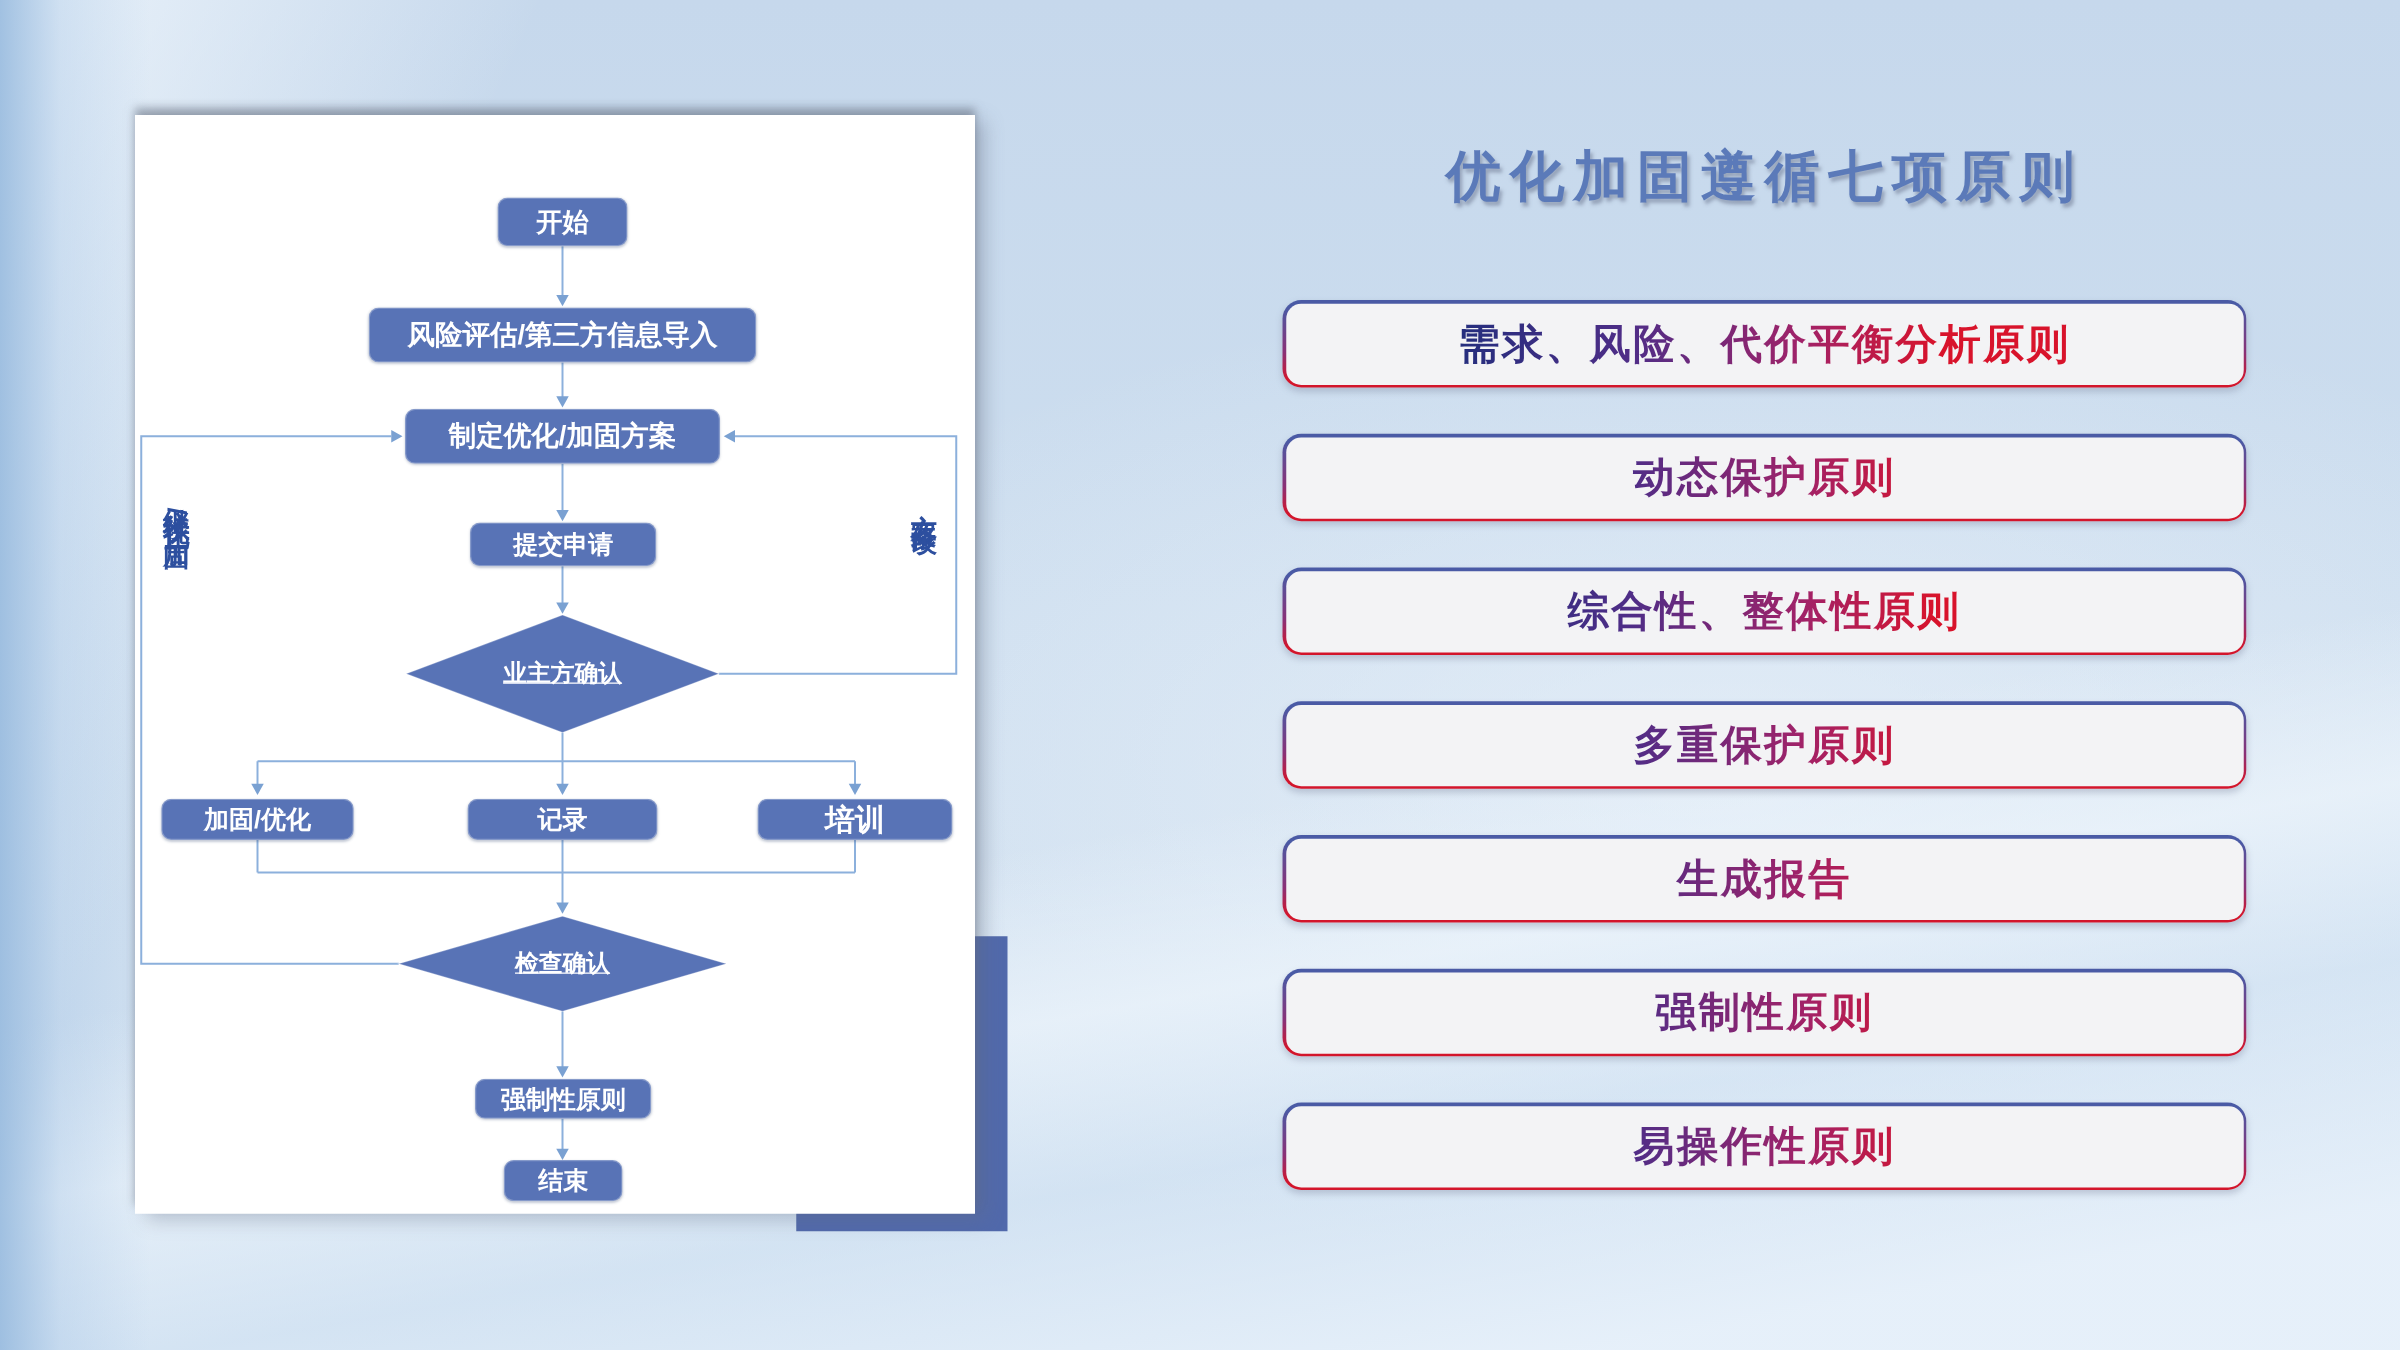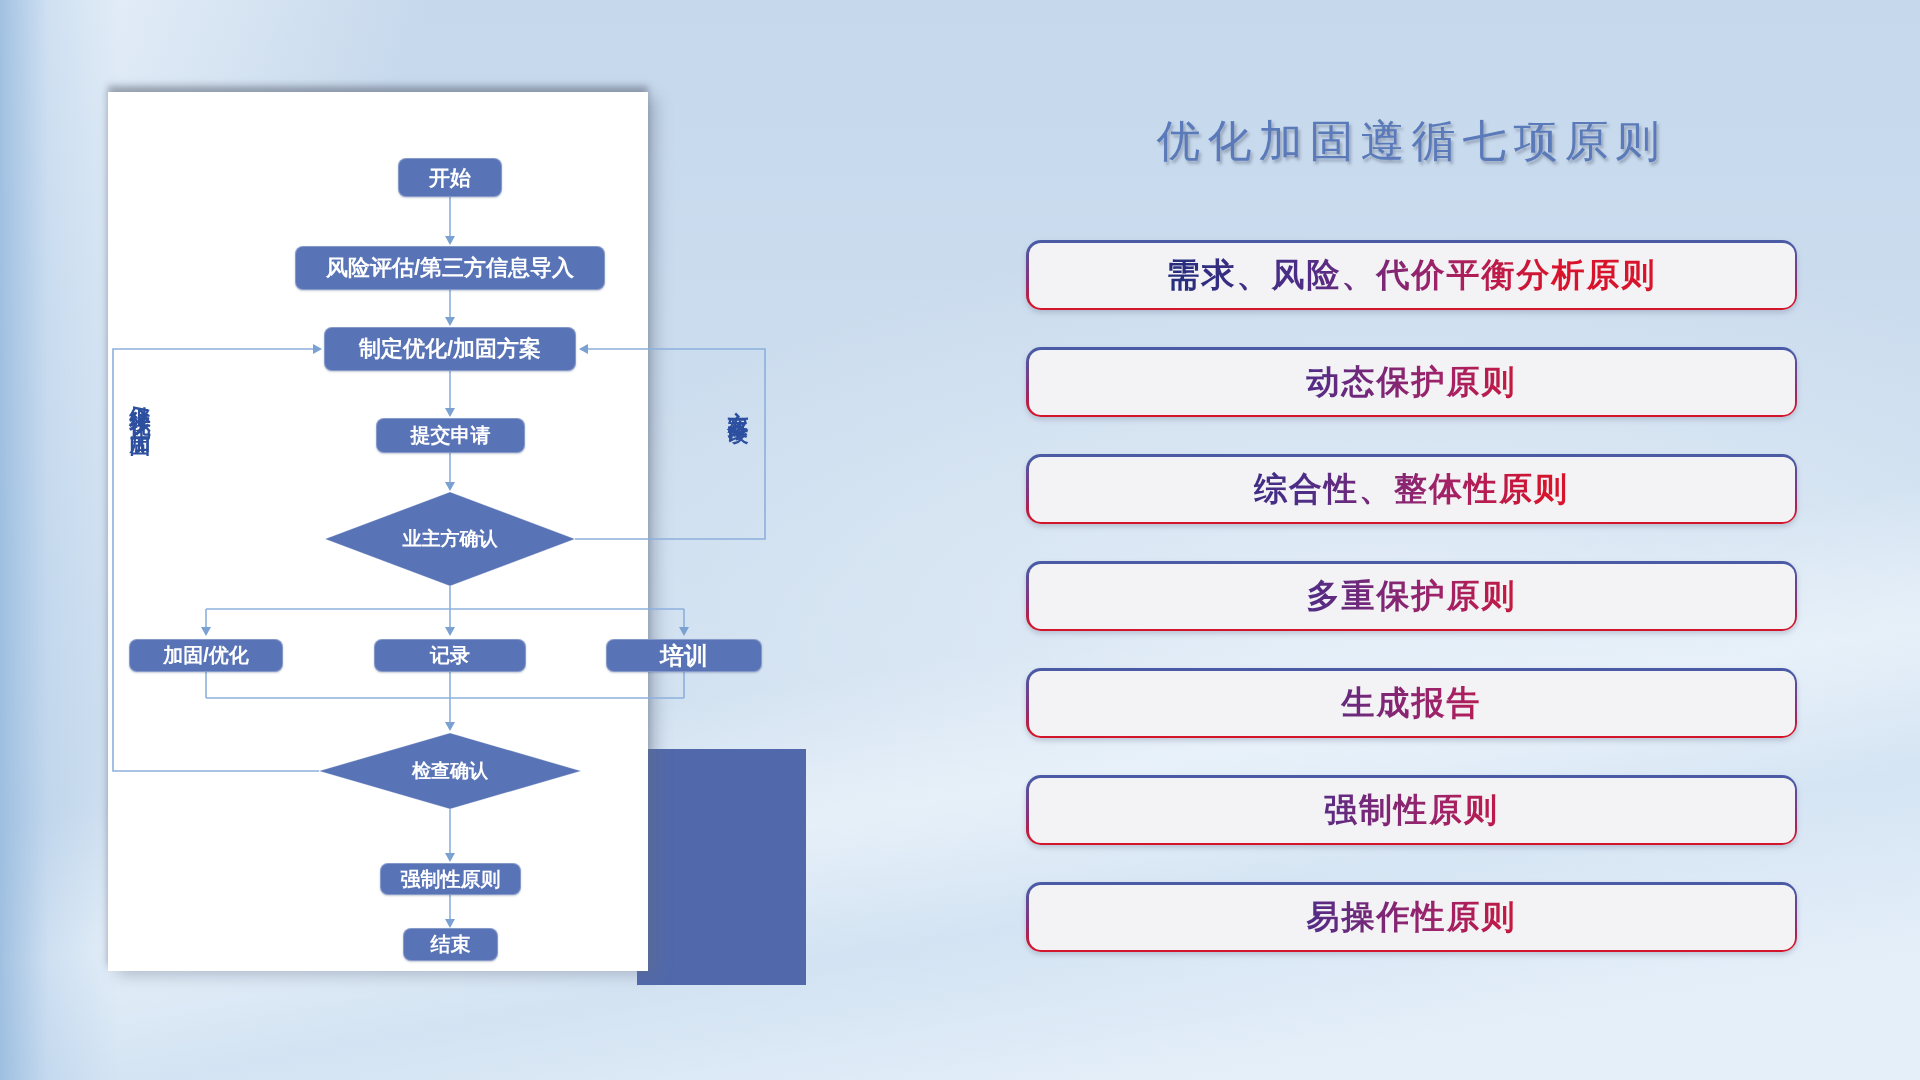--- a/index.html
+++ b/index.html
@@ -9,33 +9,33 @@
     background:
       linear-gradient(90deg, rgba(148,184,221,.85) 0px, rgba(168,198,230,.38) 48px, rgba(205,221,240,0) 120px),
       linear-gradient(115deg, rgba(242,248,253,.85) 0%, rgba(242,248,253,0) 18%),
       linear-gradient(170deg, rgba(255,255,255,0) 58%, rgba(236,244,251,.75) 68%, rgba(212,229,245,.45) 78%, rgba(233,242,251,.85) 92%),
       radial-gradient(ellipse at 72% 58%, rgba(240,246,252,.6), rgba(240,246,252,0) 45%),
       linear-gradient(180deg,#c6d8ec 0%,#cddeef 45%,#d3e2f1 100%);
   }
   
   .accent-rect{position:absolute;left:637px;top:749px;width:169px;height:236px;background:#5169ab;}
   .card{
-    position:absolute;left:108px;top:92px;width:540px;height:879px;background:#ffffff;
+    position:absolute;left:108px;top:92px;width:672px;height:879px;background:#ffffff;
     box-shadow:0 -6px 7px rgba(96,105,122,.55), 9px 5px 14px rgba(100,112,135,.35);
   }
   .connector-layer{position:absolute;left:0;top:0;}
   .fc-node{
     position:absolute;display:flex;align-items:center;justify-content:center;
     background:#5873b6;border:1px solid rgba(255,255,255,.28);border-radius:8px;
     color:#ffffff;font-weight:bold;box-shadow:0 1px 2px rgba(60,80,120,.3);
     box-sizing:border-box;white-space:nowrap;
   }
   .fc-diamond-label{
     position:absolute;display:flex;align-items:center;justify-content:center;
-    color:#ffffff;font-weight:bold;background:transparent;border:none;box-shadow:none;
+    color:#ffffff;font-weight:bold;background:transparent;border:none;box-shadow:none;text-decoration:underline;
   }
   .n-start   {left:290px;top:66px; width:104px;height:39px;font-size:21px;}
   .n-risk    {left:187px;top:154px;width:310px;height:44px;font-size:22px;}
   .n-plan    {left:216px;top:235px;width:252px;height:44px;font-size:22px;}
   .n-submit  {left:268px;top:326px;width:149px;height:35px;font-size:20px;}
   .n-owner   {left:217px;top:400px;width:250px;height:94px;font-size:19px;}
   .n-harden  {left:21px; top:547px;width:154px;height:33px;font-size:20px;}
   .n-record  {left:266px;top:547px;width:152px;height:33px;font-size:20px;}
   .n-training{left:498px;top:547px;width:156px;height:33px;font-size:24px;}
   .n-check   {left:211px;top:641px;width:262px;height:76px;font-size:19px;}
@@ -43,21 +43,21 @@
   .n-end     {left:295px;top:836px;width:95px; height:33px;font-size:20px;}
   .loop-label{
     position:absolute;writing-mode:vertical-rl;font-size:21px;font-weight:bold;
     color:#2d4f9f;letter-spacing:4px;line-height:1;white-space:nowrap;
   }
   .loop-left {left:22px; top:298px;}
   .loop-right{left:620px;top:302px;}
   
   .panel-title{
     position:absolute;left:1026px;top:112px;width:771px;text-align:center;
-    font-size:44px;font-weight:normal;letter-spacing:7px;color:#5b7ab9;
+    font-size:44px;font-weight:bold;letter-spacing:7px;color:#5b7ab9;
     text-shadow:2px 3px 3px rgba(100,110,135,.5);white-space:nowrap;
   }
   .principle-list{
     position:absolute;left:1026px;top:240px;width:771px;
     display:flex;flex-direction:column;gap:37px;
   }
   .pbox{
     height:70px;border-radius:15px;padding:2.5px;box-sizing:border-box;
     background:linear-gradient(180deg,#4a5aa5 8%,#8a3076 60%,#d3152b 92%);
     box-shadow:0 3px 5px rgba(120,130,155,.35);

